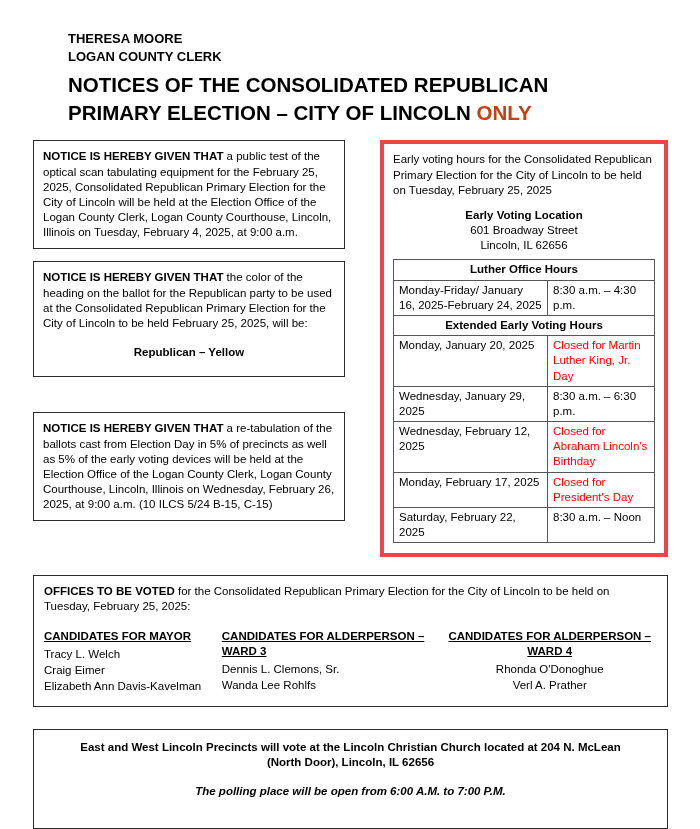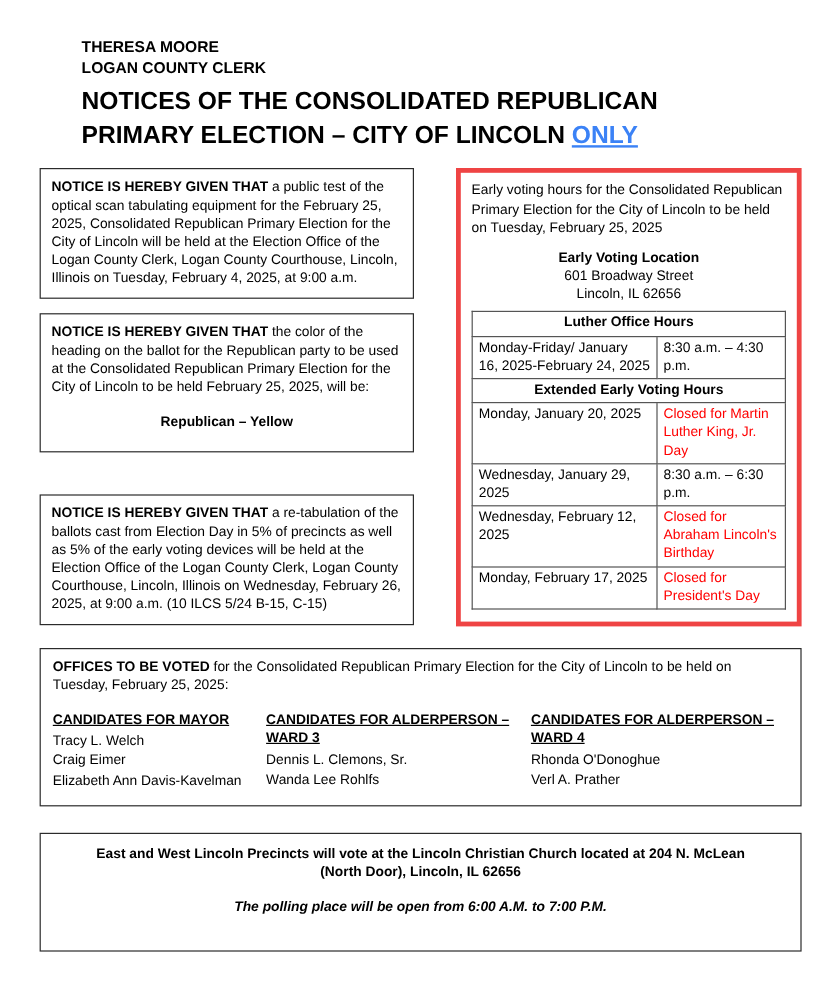--- a/index.html
+++ b/index.html
@@ -25,21 +25,21 @@
     font-size: 13px;
     line-height: 1.35;
   }
   .doc-title {
     margin-top: 6px;
     font-weight: bold;
     font-size: 20.5px;
     line-height: 1.35;
     max-width: 560px;
   }
-  .doc-title .highlight { color: #3b82f6; text-decoration: underline; }
+  .doc-title .highlight { color: #c2410c; }
 
   
   .columns { display: flex; gap: 35px; }
   .left-col  { width: 312px; flex: 0 0 312px; }
   .right-col { flex: 1; }
 
   .notice-box {
     border: 1px solid #2b2b2b;
     padding: 8px 9px;
   }
@@ -84,21 +84,21 @@
   .offices-box {
     border: 1px solid #2b2b2b;
     margin-top: 18px;
     padding: 8px 10px 12px 10px;
   }
   .offices-lead-p { margin-bottom: 14px; }
   .offices-lead-p .lead { font-weight: bold; }
   .candidate-columns { display: flex; }
   .candidate-col-1 { flex: 0 0 29%; }
   .candidate-col-2 { flex: 0 0 36%; }
-  .candidate-col-3 { flex: 0 0 35%; }
+  .candidate-col-3 { flex: 0 0 35%; text-align: center; }
   .candidate-header {
     font-weight: bold;
     text-decoration: underline;
     margin-bottom: 2px;
   }
   .candidate-name { line-height: 1.4; }
 
   
   .polling-box {
     border: 1px solid #2b2b2b;
@@ -173,20 +173,24 @@
               <td class="hours-cell">8:30 a.m. – 6:30 p.m.</td>
             </tr>
             <tr>
               <td class="date-cell">Wednesday, February 12, 2025</td>
               <td class="hours-cell closed">Closed for Abraham Lincoln's Birthday</td>
             </tr>
             <tr>
               <td class="date-cell">Monday, February 17, 2025</td>
               <td class="hours-cell closed">Closed for President's Day</td>
             </tr>
+            <tr>
+              <td class="date-cell">Saturday, February 22, 2025</td>
+              <td class="hours-cell">8:30 a.m. – Noon</td>
+            </tr>
           </tbody>
         </table>
       </div>
     </div>
 
   </div>
 
   <div class="offices-box">
     <div class="offices-lead-p">
       <span class="lead">OFFICES TO BE VOTED</span><span> for the Consolidated Republican Primary Election for the City of Lincoln to be held on Tuesday, February 25, 2025:</span>

